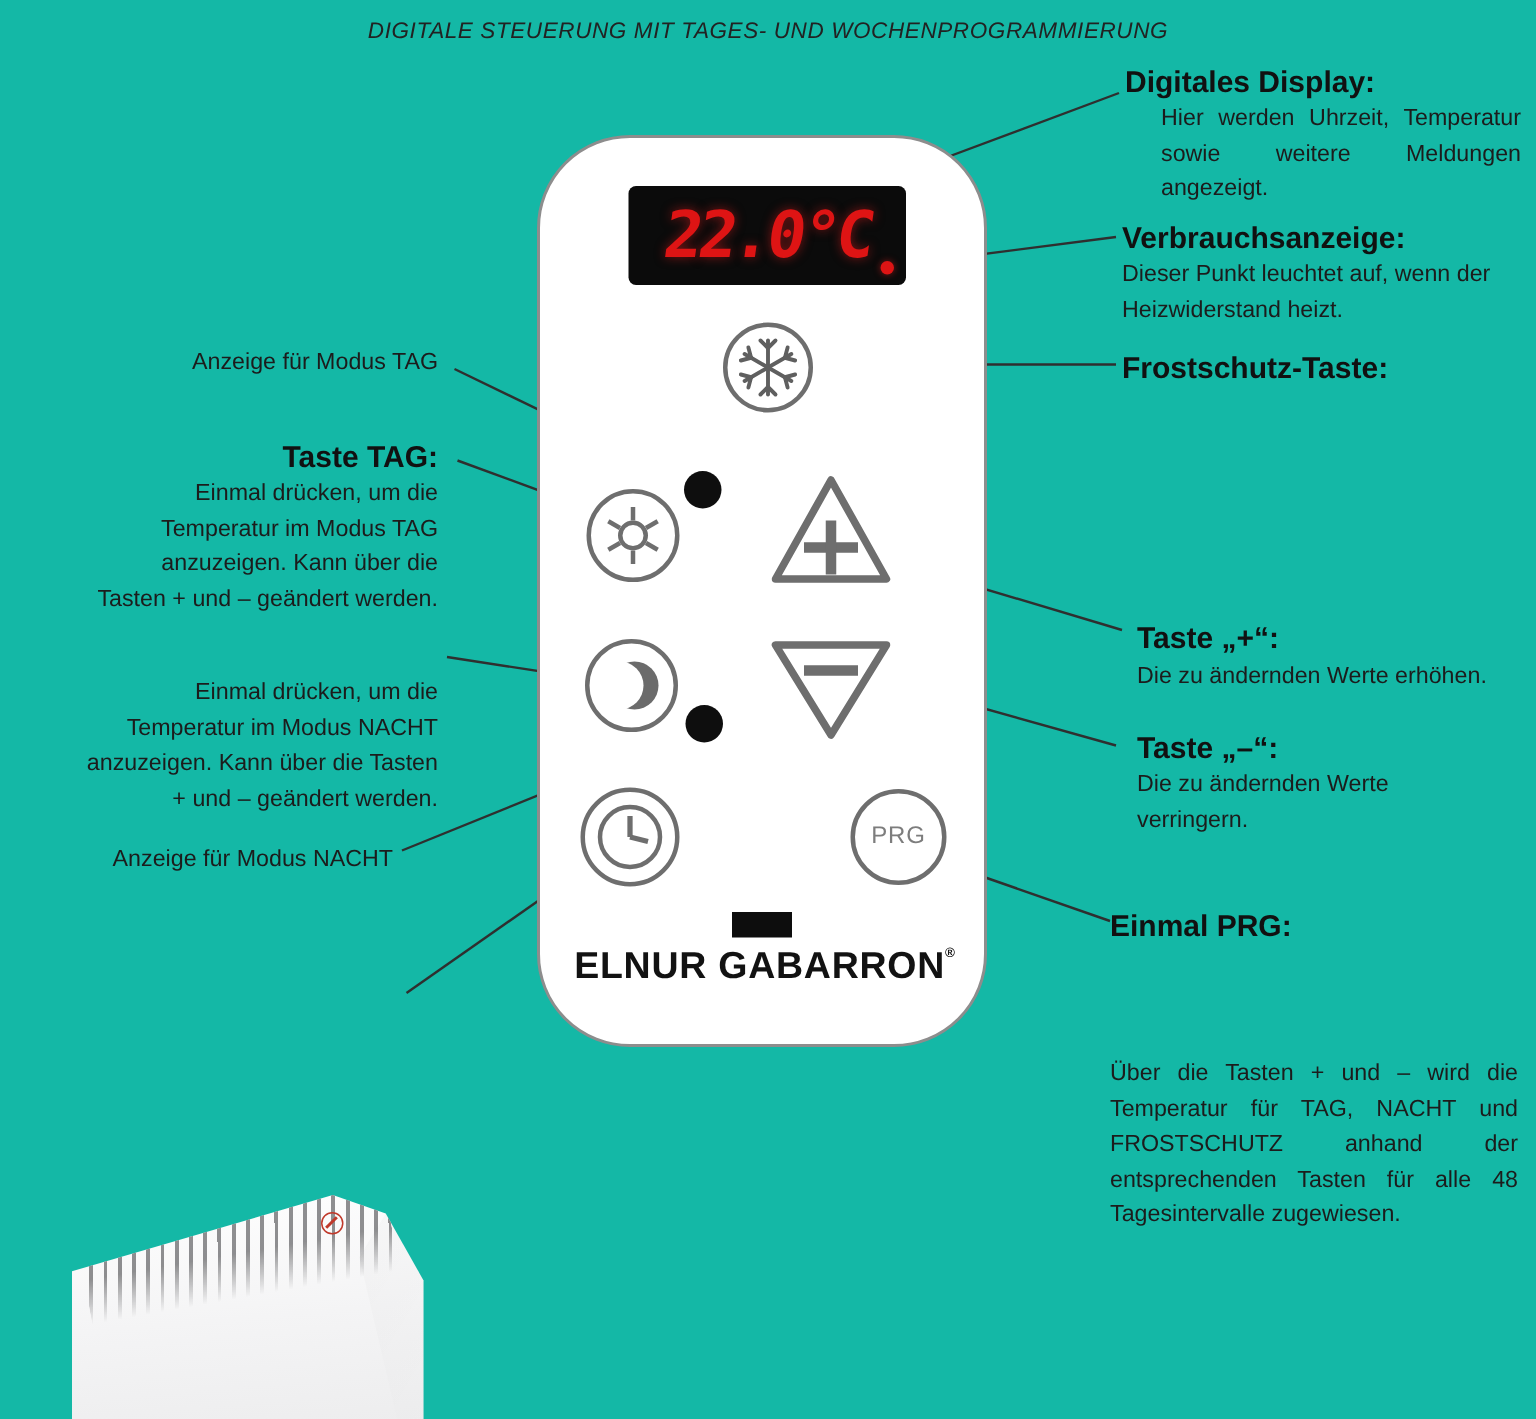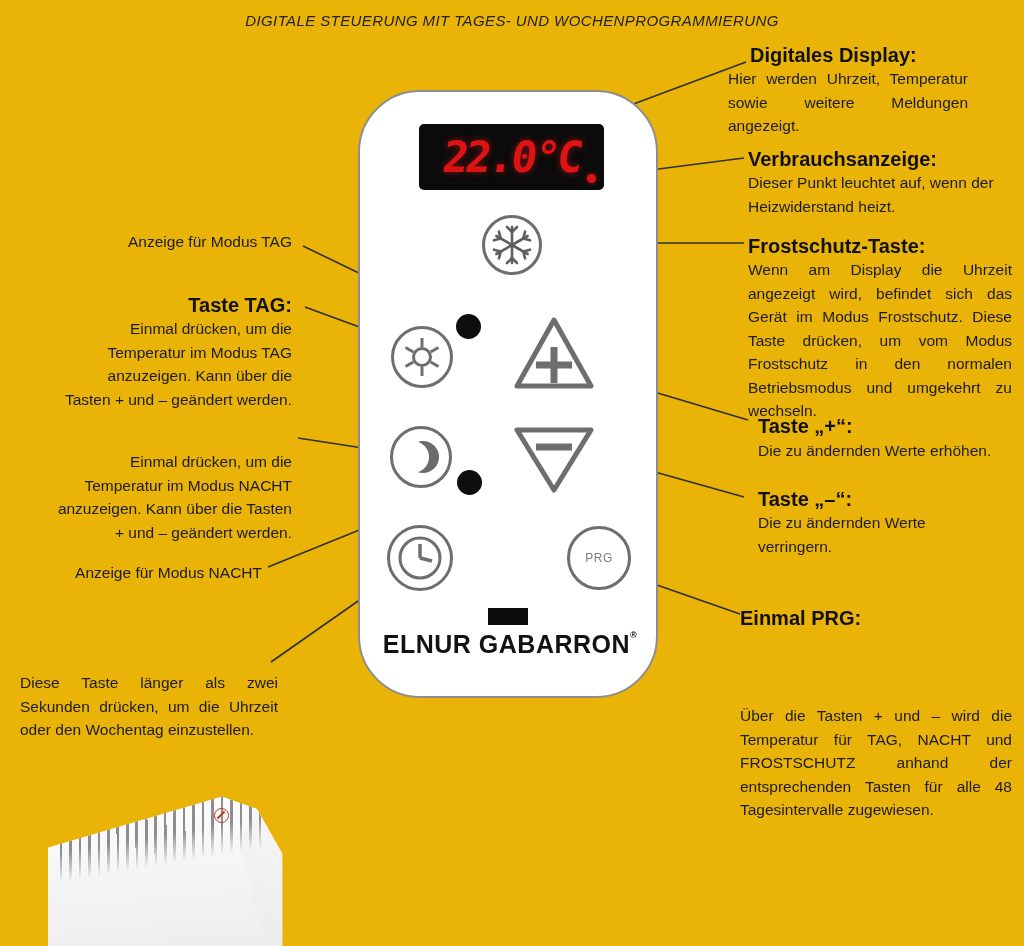--- a/index.html
+++ b/index.html
@@ -1,37 +1,37 @@
 <!DOCTYPE html>
 <html><head>
 <meta charset="utf-8">
 <style>
   html,body{margin:0;padding:0;background:#fff;}
-  #page{position:relative;width:1024px;height:946px;background:#eab308;overflow:hidden;
+  #page{position:relative;width:1024px;height:946px;background:#14b8a6;overflow:hidden;
         font-family:"Liberation Sans",sans-serif;color:#1c1c1c;}
   .abs{position:absolute;}
   
   #title{top:12px;left:0;width:1024px;text-align:center;font-style:italic;
          font-size:15px;letter-spacing:.4px;color:#222;}
   
   #lines{top:0;left:0;width:1024px;height:946px;pointer-events:none;}
   
   #panel{left:358px;top:90px;width:300px;height:608px;border:2px solid #8d8d8d;
          border-radius:62px;background:#fff;box-sizing:border-box;}
   #display{left:59px;top:32px;width:185px;height:66px;background:#0b0b0b;border-radius:5px;
            display:flex;align-items:center;justify-content:center;overflow:hidden;}
   #display .seg{font-family:"DejaVu Sans Mono",monospace;font-weight:bold;font-size:43px;
                 color:#de1414;transform:skewX(-8deg);letter-spacing:-3px;
                 text-shadow:0 0 7px rgba(222,30,30,.55);white-space:nowrap;}
   #cons-dot{left:227px;top:82px;width:9px;height:9px;border-radius:50%;background:#de1414;
             box-shadow:0 0 5px rgba(222,30,30,.6);}
   .btn-circle{border:3px solid #6e6e6e;border-radius:50%;background:#fff;box-sizing:border-box;
               display:flex;align-items:center;justify-content:center;}
   .ind-dot{width:25px;height:25px;border-radius:50%;background:#0e0e0e;}
-  #prg-btn span{font-size:12px;color:#7d7d7d;letter-spacing:.5px;font-weight:400;}
+  #prg-btn span{font-size:16px;color:#7d7d7d;letter-spacing:.5px;font-weight:400;}
   #logo-block{left:128px;top:516px;width:40px;height:17px;background:#0d0d0d;}
   #brand{left:0;top:538px;width:300px;text-align:center;font-weight:bold;font-size:25px;
          letter-spacing:.5px;color:#121212;white-space:nowrap;}
   #brand .rmark{font-size:9px;vertical-align:top;line-height:10px;}
   
   .h{font-weight:bold;font-size:20px;color:#111;}
   .b{font-size:15.5px;line-height:23.5px;color:#1c1c1c;}
   .rt{text-align:right;}
   .just{text-align:justify;}
   
@@ -157,30 +157,28 @@
 
   <div class="abs b" style="left:60px;top:230px;width:232px;text-align:right;">Anzeige für Modus TAG</div>
 
   <div class="abs h rt" style="left:60px;top:294px;width:232px;">Taste TAG:</div>
   <div class="abs b rt" style="left:62px;top:317px;width:230px;">Einmal drücken, um die Temperatur im Modus TAG anzuzeigen. Kann über die Tasten + und – geändert werden.</div>
 
   <div class="abs b rt" style="left:55px;top:450px;width:237px;">Einmal drücken, um die Temperatur im Modus NACHT anzuzeigen. Kann über die Tasten + und – geändert werden.</div>
 
   <div class="abs b" style="left:30px;top:561px;width:232px;text-align:right;">Anzeige für Modus NACHT</div>
 
-  <div class="abs b just" style="left:20px;top:671px;width:258px;">Diese Taste länger als zwei Sekunden drücken, um die Uhrzeit oder den Wochentag einzustellen.</div>
 
   <div class="abs h" style="left:750px;top:44px;">Digitales Display:</div>
-  <div class="abs b just" style="left:728px;top:67px;width:240px;">Hier werden Uhrzeit, Temperatur sowie weitere Meldungen angezeigt.</div>
+  <div class="abs b just" style="left:774px;top:67px;width:240px;">Hier werden Uhrzeit, Temperatur sowie weitere Meldungen angezeigt.</div>
 
   <div class="abs h" style="left:748px;top:148px;">Verbrauchsanzeige:</div>
   <div class="abs b" style="left:748px;top:171px;width:262px;">Dieser Punkt leuchtet auf, wenn der Heizwiderstand heizt.</div>
 
   <div class="abs h" style="left:748px;top:235px;">Frostschutz-Taste:</div>
-  <div class="abs b just" style="left:748px;top:258px;width:264px;">Wenn am Display die Uhrzeit angezeigt wird, befindet sich das Gerät im Modus Frostschutz. Diese Taste drücken, um vom Modus Frostschutz in den normalen Betriebsmodus und umgekehrt zu wechseln.</div>
 
   <div class="abs h" style="left:758px;top:415px;">Taste „+“:</div>
   <div class="abs b" style="left:758px;top:439px;width:262px;">Die zu ändernden Werte erhöhen.</div>
 
   <div class="abs h" style="left:758px;top:488px;">Taste „–“:</div>
   <div class="abs b" style="left:758px;top:511px;width:220px;">Die zu ändernden Werte verringern.</div>
 
   <div class="abs h" style="left:740px;top:607px;">Einmal PRG:</div>
   <div class="abs b just" style="left:740px;top:704px;width:272px;">Über die Tasten + und – wird die Temperatur für TAG, NACHT und FROSTSCHUTZ anhand der entsprechenden Tasten für alle 48 Tagesintervalle zugewiesen.</div>
 

